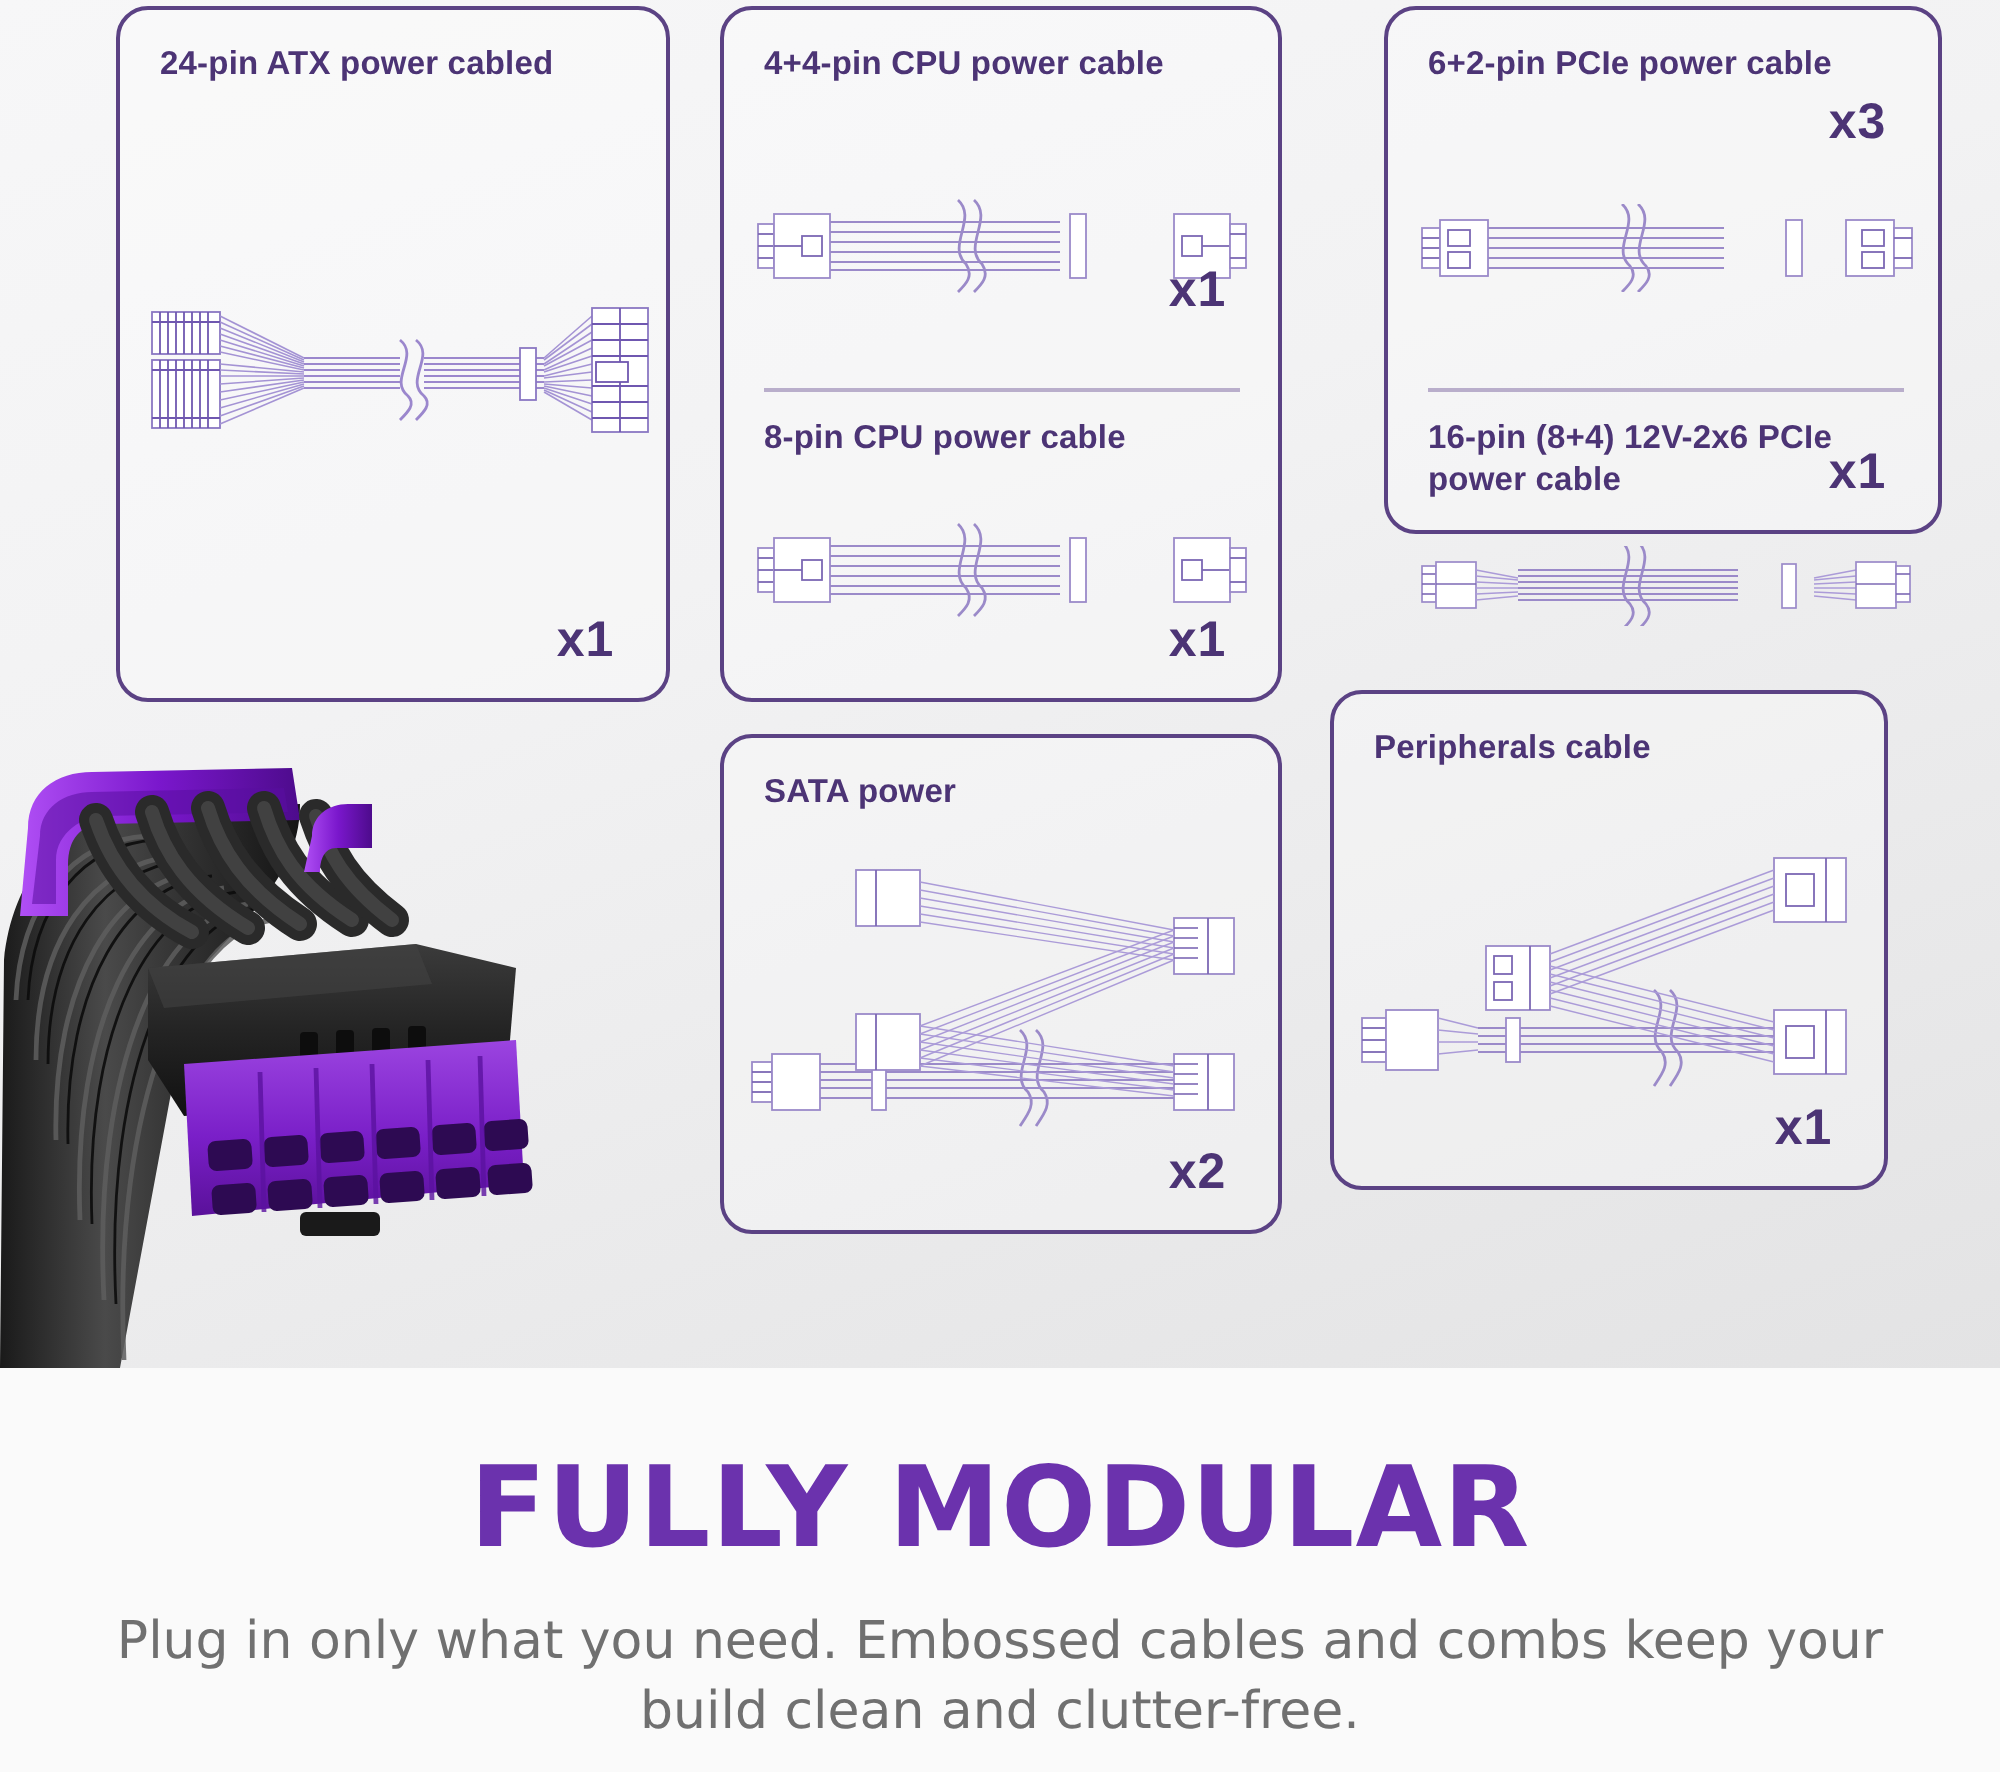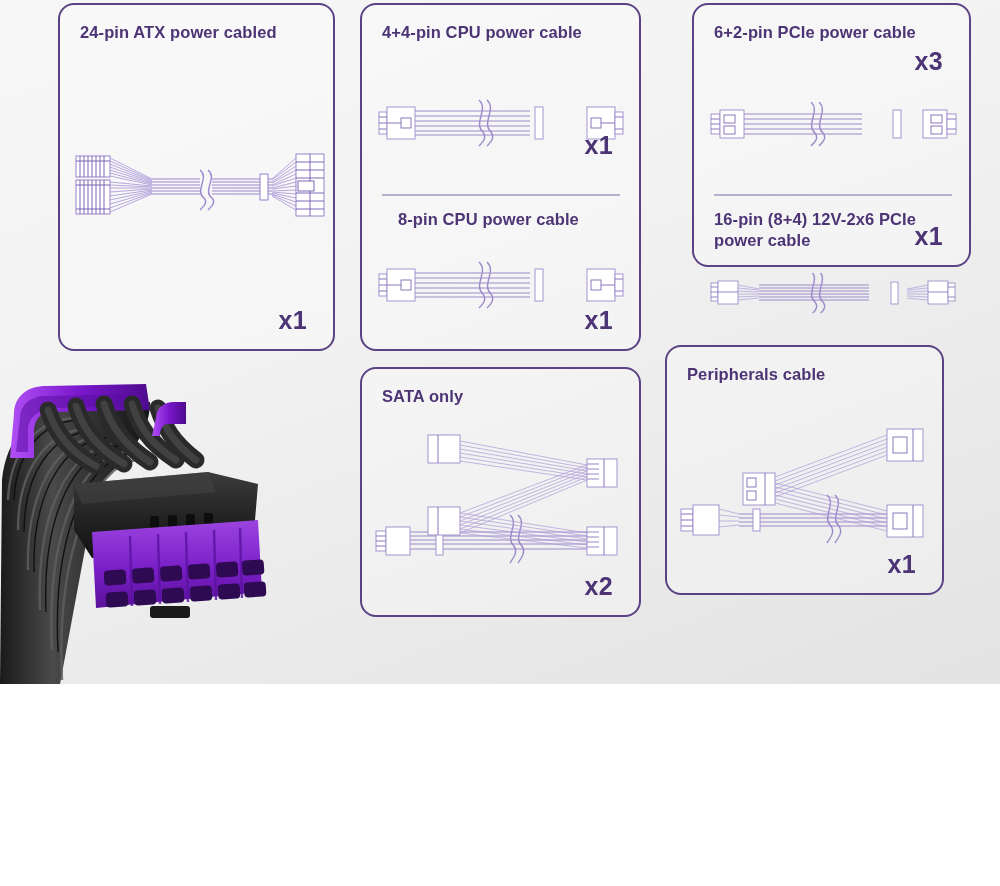--- a/index.html
+++ b/index.html
@@ -255,21 +255,21 @@
               <line x1="240" y1="19" x2="248" y2="19"></line>
               <line x1="240" y1="31" x2="248" y2="31"></line>
             </g>
         </g>
       </svg>
 
       <div class="qty" style="right:26px; bottom:189px;">x1</div>
 
       <div class="divider" style="left:20px; top:189px; width:238px;"></div>
 
-      <div class="card-title" style="left:20px; top:204px; width:240px;margin-left:16px;">8-pin CPU power cable</div>
+      <div class="card-title" style="left:20px; top:204px; width:240px;">8-pin CPU power cable</div>
 
       <svg class="cable-svg" style="left:13px; top:255px;" width="254" height="50" viewBox="0 0 254 50">
         <g fill="none" stroke="#9b8ac9" stroke-width="0.9">
           <rect x="4" y="14" width="8" height="22" fill="#ffffff"></rect>
           <g stroke="#7c68b4">
               <line x1="4" y1="19" x2="12" y2="19"></line>
               <line x1="4" y1="25" x2="12" y2="25"></line>
               <line x1="4" y1="31" x2="12" y2="31"></line>
             </g>
           <rect x="12" y="9" width="28" height="32" fill="#ffffff"></rect>
@@ -385,21 +385,21 @@
               <line x1="241" y1="14" x2="248" y2="14"></line>
               <line x1="241" y1="24" x2="248" y2="24"></line>
             </g>
         </g>
       </svg>
 
       <div class="qty" style="right:26px; bottom:14px;">x1</div>
     </div>
 
     <div class="card" id="card-sata">
-      <div class="card-title" style="left:20px; top:17px; width:230px;">SATA only</div>
+      <div class="card-title" style="left:20px; top:17px; width:230px;">SATA power</div>
 
       <svg class="cable-svg" style="left:10px; top:50px;" width="262" height="150" viewBox="0 0 262 150">
         <g fill="none" stroke="#9b8ac9" stroke-width="0.9">
 
           <rect x="4" y="112" width="10" height="20" fill="#ffffff"></rect>
           <g stroke="#7c68b4">
               <line x1="4" y1="117" x2="14" y2="117"></line>
               <line x1="4" y1="122" x2="14" y2="122"></line>
               <line x1="4" y1="127" x2="14" y2="127"></line>
             </g>
@@ -647,14 +647,18 @@
           <line x1="214" y1="150" x2="216" y2="220"></line>
           <line x1="240" y1="148" x2="242" y2="218"></line>
         </g>
 
         <rect x="150" y="226" width="40" height="12" rx="3" fill="#1a1a1a"></rect>
       </g>
     </svg>
 
   </div>
 
+  <div class="bottom-panel">
+    <div class="headline">FULLY MODULAR</div>
+    <div class="subline">Plug in only what you need. Embossed cables and combs keep your build clean and clutter-free.</div>
+  </div>
 
 </div>
 
 </body></html>

